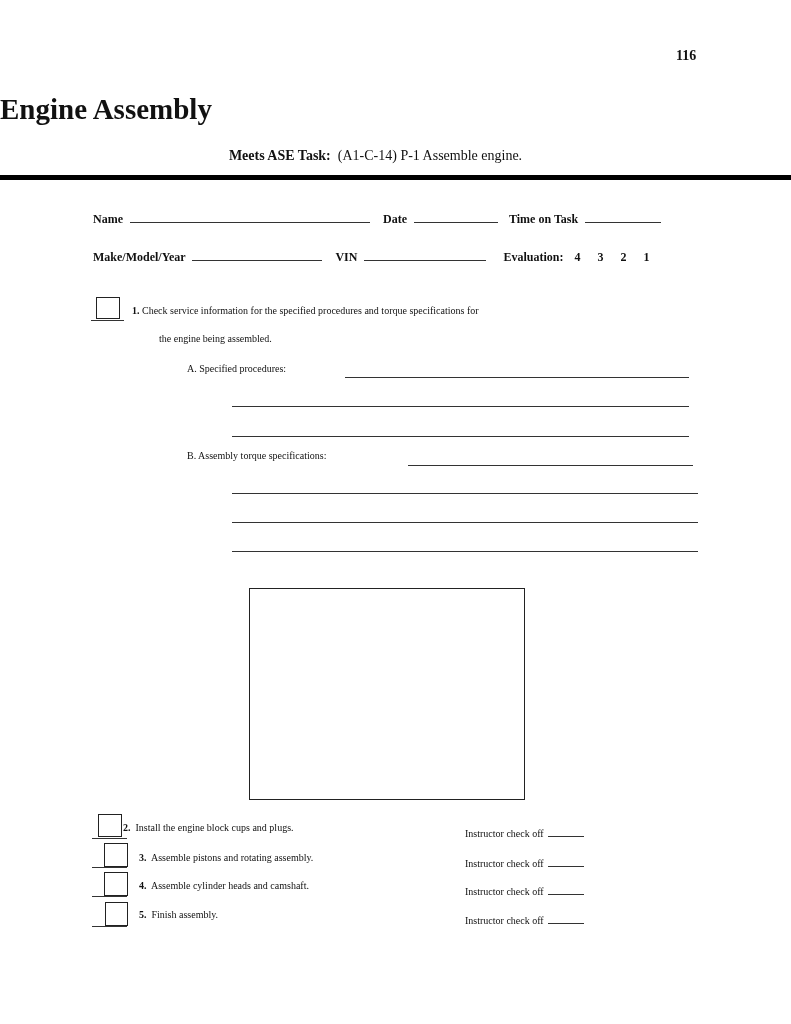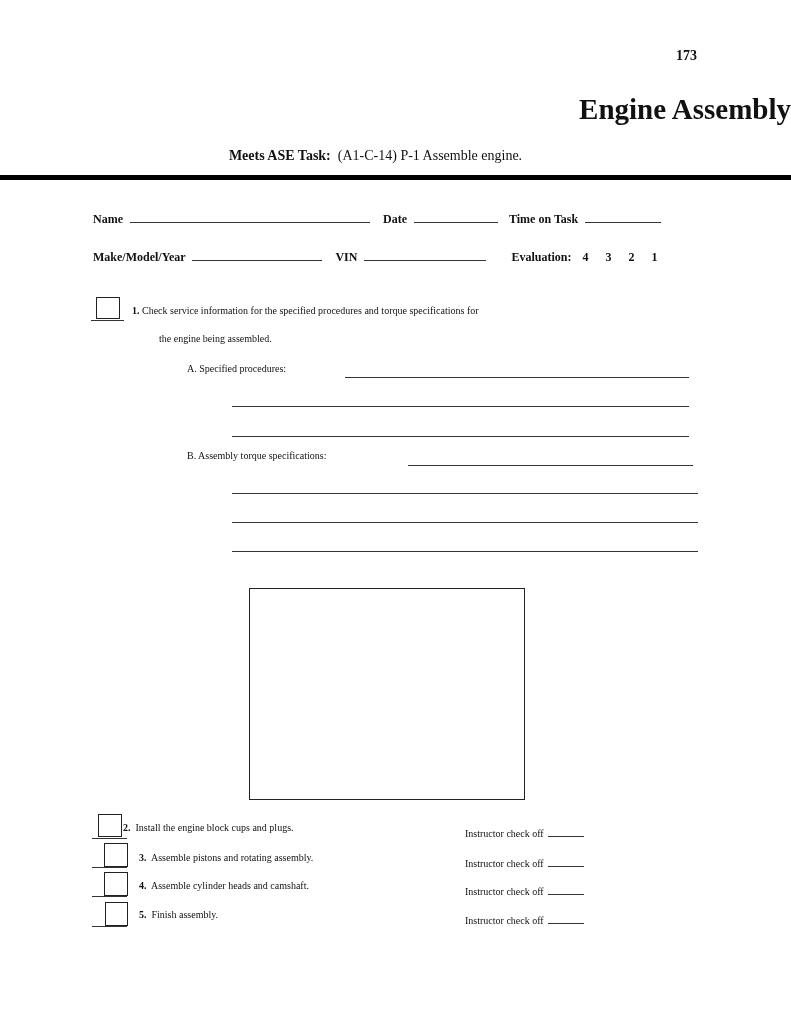--- a/index.html
+++ b/index.html
@@ -1,37 +1,37 @@
 <!DOCTYPE html>
 <html><head>
 <meta charset="utf-8">
 <style>
   html, body { margin:0; padding:0; background:#fff; }
   body { width:791px; height:1024px; position:relative; overflow:hidden;
          font-family:"Liberation Serif", "DejaVu Serif", serif; color:#111; }
   .abs { position:absolute; white-space:nowrap; }
   .page-num { left:676px; top:48px; font-size:14px; font-weight:bold; }
-  .title { left:0; width:791px; text-align:right; top:93px; font-size:29px; font-weight:bold; }
+  .title { left:0; width:791px; text-align:left; top:93px; font-size:29px; font-weight:bold; }
   .subtitle { left:0; width:751px; text-align:center; top:148px; font-size:14px; }
   .subtitle b { font-weight:bold; }
   .rule { left:0; top:175px; width:791px; height:5px; background:#000; }
   .field-row { font-size:12px; font-weight:bold; }
   .line { display:inline-block; border-bottom:1px solid #333; height:14px; vertical-align:baseline; margin:0 4px; }
   .body-text { font-size:10px; }
   .hline { position:absolute; height:0; border-top:1px solid #333; }
   .checkbox { position:absolute; border:1.5px solid #222; background:#fff; }
   .cb-underline { position:absolute; height:0; border-top:1px solid #333; }
   .image-box { position:absolute; left:249px; top:588px; width:274px; height:210px; border:1px solid #222; }
   .step-num { font-weight:bold; }
   .check-label { font-weight:normal; }
 </style>
 </head>
 <body>
 
-<div class="abs page-num">173</div>
+<div class="abs page-num">116</div>
 <div class="abs title">Engine Assembly</div>
 <div class="abs subtitle">
   <b>Meets ASE Task:</b>&nbsp;
   <span>(A1-C-14) P-1  Assemble engine.</span>
 </div>
 <div class="abs rule"></div>
 
 <div class="abs field-row" style="left:93px; top:208px;">
   <span>Name</span>
   <span class="line" style="width:240px;"></span>
@@ -39,21 +39,21 @@
   <span class="line" style="width:84px;"></span>
   <span style="margin-left:4px;">Time on Task</span>
   <span class="line" style="width:76px;"></span>
 </div>
 
 <div class="abs field-row" style="left:93px; top:246px;">
   <span>Make/Model/Year</span>
   <span class="line" style="width:130px;"></span>
   <span style="margin-left:6px;">VIN</span>
   <span class="line" style="width:122px;"></span>
-  <span style="margin-left:18px;">Evaluation:</span>
+  <span style="margin-left:10px;">Evaluation:</span>
   <span style="margin-left:8px;">4</span>
   <span style="margin-left:14px;">3</span>
   <span style="margin-left:14px;">2</span>
   <span style="margin-left:14px;">1</span>
 </div>
 
 <div class="checkbox" style="left:96px; top:297px; width:22px; height:20px;"></div>
 <div class="cb-underline" style="left:91px; top:320px; width:33px;"></div>
 <div class="abs body-text" style="left:132px; top:305px;">
   <span class="step-num">1.</span>

